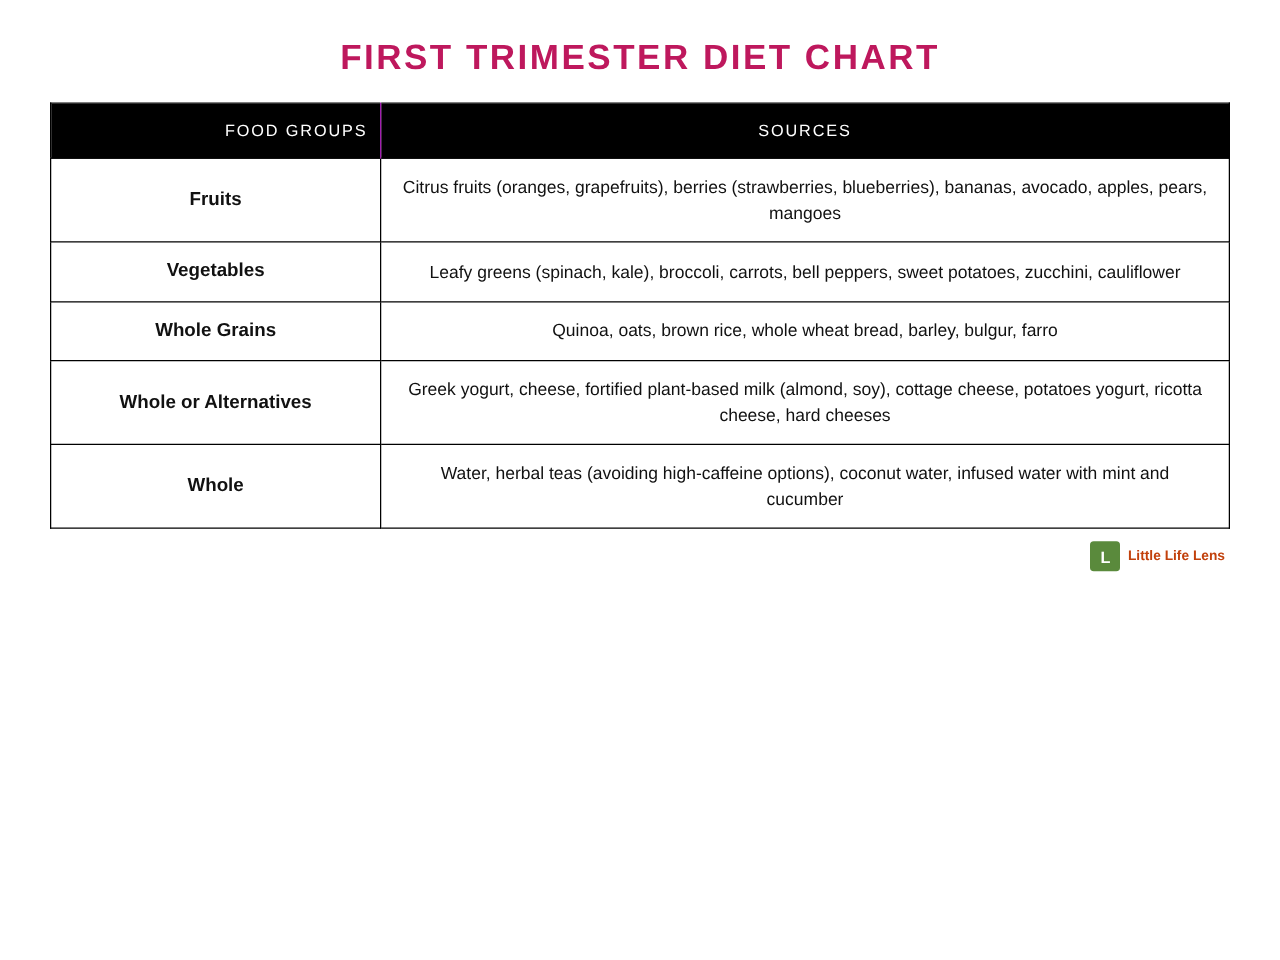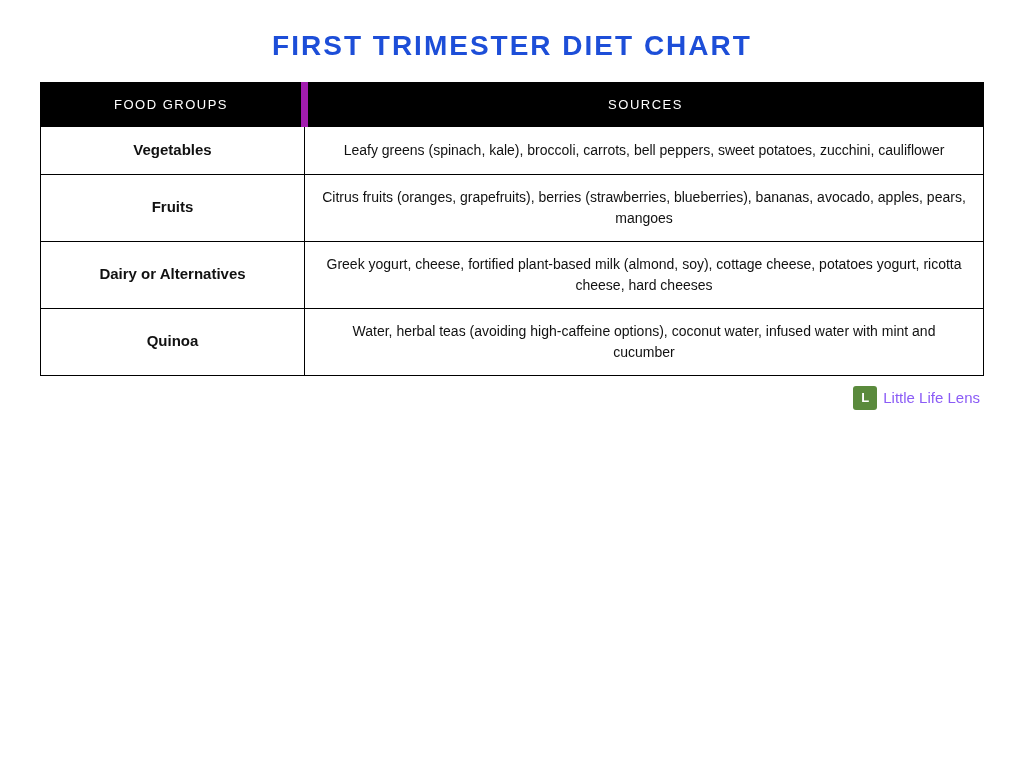--- a/index.html
+++ b/index.html
@@ -19,21 +19,21 @@
       justify-content: flex-start;
       padding: 30px 40px 20px 40px;
     }
 
     .page-title {
       font-size: 28px;
       font-weight: bold;
       letter-spacing: 2px;
       text-align: center;
       margin-bottom: 20px;
-      color: #1d4ed8;
+      color: #be185d;
       font-family: Arial, sans-serif;
     }
 
     .diet-table {
       width: 100%;
       border-collapse: collapse;
       border: 1px solid #000;
     }
 
     .diet-table thead tr th {
@@ -41,21 +41,22 @@
       color: #fff;
       font-size: 13px;
       letter-spacing: 1.5px;
       padding: 14px 10px;
       text-align: center;
       font-weight: normal;
     }
 
     .diet-table thead tr th:first-child {
       width: 28%;
-      border-right: 7px solid #a21caf;
+      border-right: 1px solid #a21caf;
+      text-align: right;
     }
 
     .diet-table thead tr th:last-child {
       width: 72%;
     }
 
     .diet-table tbody tr td {
       border: 1px solid #000;
       padding: 12px 16px;
       text-align: center;
@@ -98,52 +99,56 @@
       border-radius: 3px;
       display: flex;
       align-items: center;
       justify-content: center;
       color: white;
       font-size: 13px;
       font-weight: bold;
     }
 
     .brand-name {
-      font-size: 15px;
-      color: #8b5cf6;
-      font-weight: normal;
+      font-size: 11px;
+      color: #c2410c;
+      font-weight: bold;
     }
   </style>
 </head>
 <body>
 
 <h1 class="page-title">FIRST TRIMESTER DIET CHART</h1>
 
 <table class="diet-table">
   <thead>
     <tr>
       <th>FOOD GROUPS</th>
       <th>SOURCES</th>
     </tr>
   </thead>
   <tbody id="table-body">
   <tr>
+        <td>Fruits</td>
+        <td>Citrus fruits (oranges, grapefruits), berries (strawberries, blueberries), bananas, avocado, apples, pears, mangoes</td>
+      </tr>
+      <tr>
         <td>Vegetables</td>
         <td>Leafy greens (spinach, kale), broccoli, carrots, bell peppers, sweet potatoes, zucchini, cauliflower</td>
       </tr>
       <tr>
-        <td>Fruits</td>
-        <td>Citrus fruits (oranges, grapefruits), berries (strawberries, blueberries), bananas, avocado, apples, pears, mangoes</td>
+        <td>Whole Grains</td>
+        <td>Quinoa, oats, brown rice, whole wheat bread, barley, bulgur, farro</td>
       </tr>
       <tr>
-        <td>Dairy or Alternatives</td>
+        <td>Whole or Alternatives</td>
         <td>Greek yogurt, cheese, fortified plant-based milk (almond, soy), cottage cheese, potatoes yogurt, ricotta cheese, hard cheeses</td>
       </tr>
       <tr>
-        <td>Quinoa</td>
+        <td>Whole</td>
         <td>Water, herbal teas (avoiding high-caffeine options), coconut water, infused water with mint and cucumber</td>
       </tr>
     </tbody>
 </table>
 
 <div class="footer">
   <div class="brand-logo">
     <div class="brand-icon">L</div>
     <span class="brand-name">Little Life Lens</span>
   </div>

